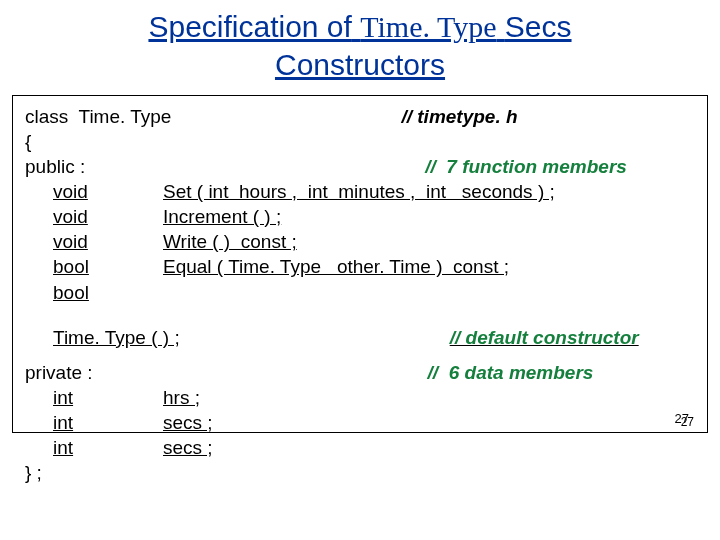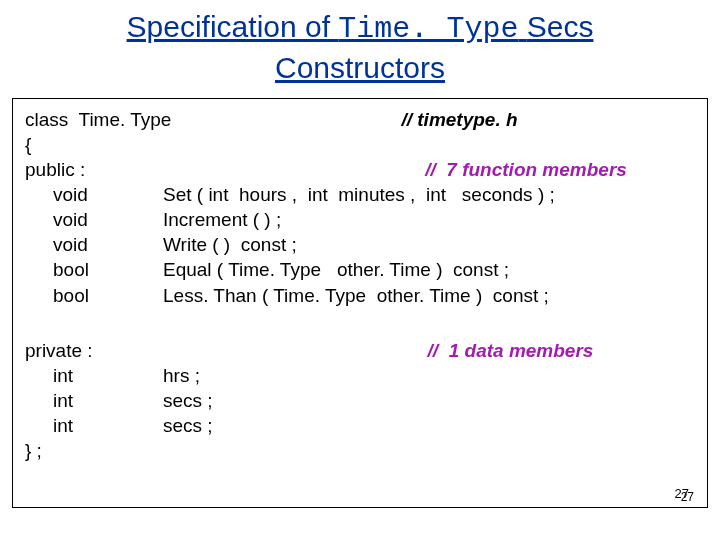--- a/index.html
+++ b/index.html
@@ -13,40 +13,40 @@
     overflow: hidden;
   }
   .title {
     text-align: center;
     color: #003399;
     font-size: 30px;
     padding: 8px 40px 6px 40px;
     line-height: 1.25;
   }
   .title .underline { text-decoration: underline; }
-  .title .mono { font-family: Liberation Mono, monospace; }
+  .title .mono { font-family: Liberation Serif, serif; }
   .codebox {
     border: 1px solid black;
     margin: 6px 12px 0 12px;
     padding: 8px 12px 8px 12px;
     position: relative;
-    height: 410px;
+    height: 338px;
     box-sizing: border-box;
   }
   .line {
     font-family: Arial, Helvetica, sans-serif;
     font-size: 19px;
     color: black;
     white-space: pre;
     line-height: 1.32;
   }
-  .indent1 { padding-left: 28px; }
+  .indent1 { padding-left: 28px; text-decoration: underline; }
   .row { display: flex; }
   .kw { display: inline-block; width: 110px; }
-  .comment { color: #a21caf; font-weight: bold; font-style: italic; text-align: center; }
+  .comment { color: #15803d; font-weight: bold; font-style: italic; text-align: center; }
   .comment-plain { color: black; font-style: italic; }
   .pagenum {
     position: absolute;
     right: 18px;
     bottom: 6px;
     font-size: 13px;
     color: black;
   }
   .pagenum2 {
     position: absolute;
@@ -72,27 +72,28 @@
 <div class="codebox">
 
   <div class="line"><span>class  Time. Type</span><span style="display:inline-block;width:230px"></span><span class="comment-plain"><b>// timetype. h</b></span></div>
   <div class="line">{</div>
   <div class="line"><span>public :</span><span style="display:inline-block;width:340px"></span><span class="comment">//  7 function members</span></div>
 
   <div class="line indent1 row"><span class="kw">void</span><span>Set ( int  hours ,  int  minutes ,  int   seconds ) ;</span></div>
   <div class="line indent1 row"><span class="kw">void</span><span>Increment ( ) ;</span></div>
   <div class="line indent1 row"><span class="kw">void</span><span>Write ( )  const ;</span></div>
   <div class="line indent1 row"><span class="kw">bool</span><span>Equal ( Time. Type   other. Time )  const ;</span></div>
-  <div class="line indent1 row"><span class="kw">bool</span><span>Less. Than ( Time. Type  other. Time )  const ;</span></div>
+  <div class="line indent1 row"><span class="kw">bool</span></div>
 
   <div class="spacer"></div>
   <div class="spacer"></div>
+  <div class="line indent1"><span>Time. Type ( ) ;</span><span style="display:inline-block;width:270px"></span><span class="comment">// default constructor</span></div>
   <div class="spacer"></div>
 
-  <div class="line"><span>private :</span><span style="display:inline-block;width:335px"></span><span class="comment">//  1 data members</span></div>
+  <div class="line"><span>private :</span><span style="display:inline-block;width:335px"></span><span class="comment">//  6 data members</span></div>
 
   <div class="line indent1 row"><span class="kw">int</span><span>hrs ;</span></div>
   <div class="line indent1 row"><span class="kw">int</span><span>secs ;</span></div>
   <div class="line indent1 row"><span class="kw">int</span><span>secs ;</span></div>
 
   <div class="line">} ;</div>
 
   <div class="pagenum">27</div>
   <div class="pagenum2">27</div>
 </div>

